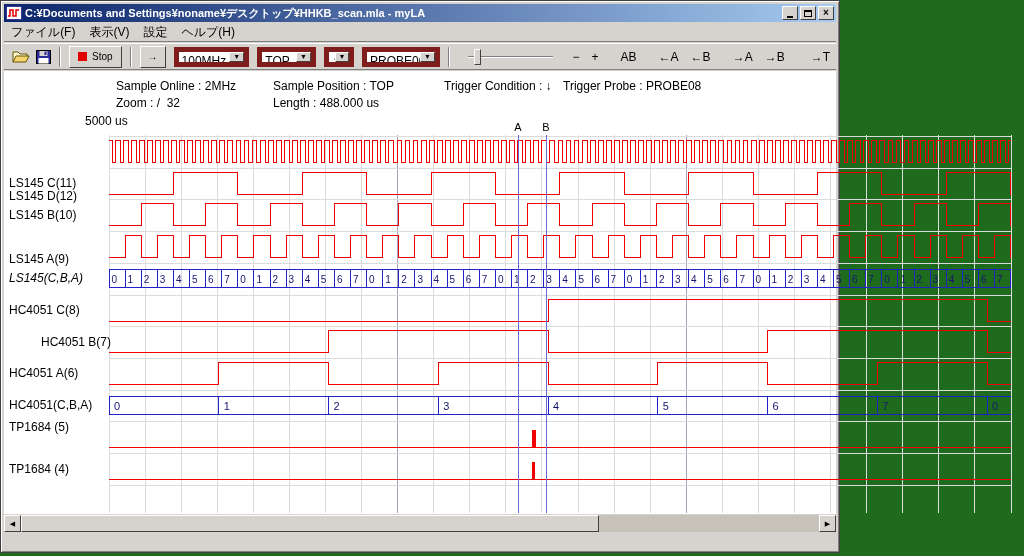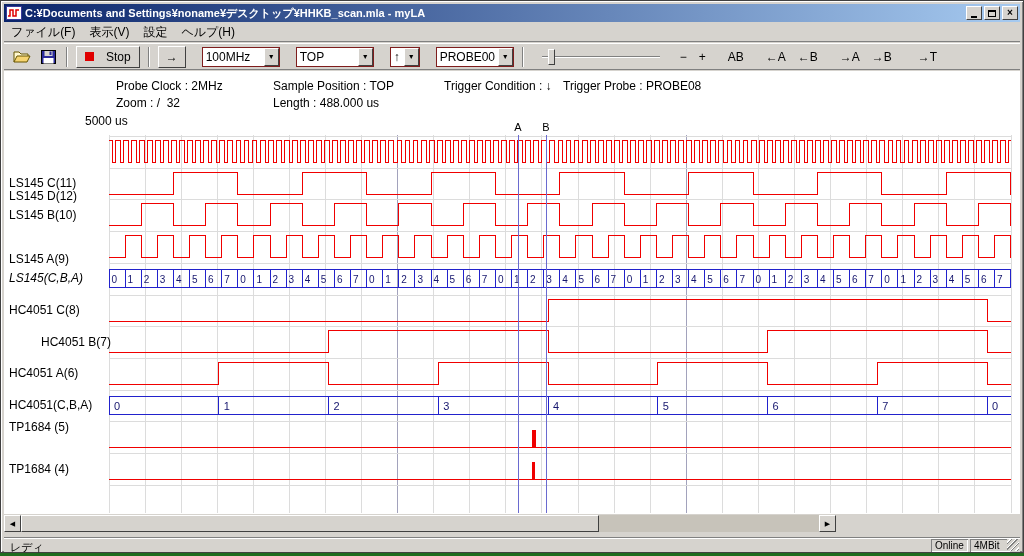--- a/index.html
+++ b/index.html
@@ -1,18 +1,18 @@
 <!DOCTYPE html>
 <html><head>
 <meta charset="utf-8">
 <style>
   *{margin:0;padding:0;box-sizing:border-box}
   html,body{width:1024px;height:556px;overflow:hidden}
   body{background:#1e6b1e;font-family:"Liberation Sans",sans-serif;-webkit-font-smoothing:none}
-  .win{position:relative;width:1024px;height:553px;background:#d6d3ce;
+  .win{position:relative;width:840px;height:553px;background:#d6d3ce;
        border:1px solid #404040;box-shadow:inset 1px 1px 0 #fff, inset -1px -1px 0 #808080}
   
   .titlebar{position:absolute;left:3px;top:3px;right:3px;height:18px;
     background:linear-gradient(to right,#0a246a,#a6caf0);display:flex;align-items:center;padding:0 2px;z-index:6}
   .appicon{width:16px;height:14px;margin-right:3px;display:inline-flex}
   .title-text{color:#fff;font-size:11px;font-weight:bold;white-space:nowrap;overflow:hidden;flex:1}
   .titlebtns{display:flex;gap:2px;margin-left:4px}
   .titlebtn{width:16px;height:14px;background:#d6d3ce;border:1px solid;border-color:#fff #404040 #404040 #fff;
     display:flex;align-items:center;justify-content:center;font-size:10px;line-height:10px;font-weight:bold;color:#000}
   .glyph-min{display:block;width:6px;height:2px;background:#000;margin-top:7px}
@@ -21,24 +21,24 @@
   .menubar{position:absolute;left:3px;top:22px;right:3px;height:19px;display:flex;align-items:center;
     border-bottom:1px solid #808080;z-index:6;background:#d6d3ce}
   .menuitem{font-size:12px;padding:2px 7px;color:#000}
   
   .toolbar{position:absolute;left:3px;top:42px;right:3px;height:27px;display:flex;align-items:center;
     border-top:1px solid #fff;border-bottom:1px solid #808080;padding-left:8px;background:#d6d3ce;z-index:6}
   .tico{display:inline-flex;width:20px;height:16px;align-items:center;justify-content:center}
   .tico+.tico{margin-left:6px}
   .tsep{width:2px;height:20px;border-left:1px solid #808080;border-right:1px solid #fff;margin:0 8px}
   .tbtn{background:#d6d3ce;border:1px solid;border-color:#fff #404040 #404040 #fff;
-    font-family:inherit;font-size:12px;color:#000;height:22px;display:inline-flex;align-items:center;gap:12px;padding:0 8px}
+    font-family:inherit;font-size:10px;color:#000;height:22px;display:inline-flex;align-items:center;gap:5px;padding:0 8px}
   .tbtn.run{padding:0 7px;font-weight:bold}
   .stopsq{width:9px;height:9px;background:#e00000;display:inline-block}
-  .combo{display:inline-flex;width:78px;height:20px;background:#fff;border:1px solid #7f1d1d;margin-left:16px}
+  .combo{display:inline-flex;width:78px;height:20px;background:#fff;border:5px solid #7f1d1d;margin-left:8px}
   .combo.small{width:30px}
   .combo-text{flex:1;font-size:12px;padding:2px 3px;white-space:nowrap;overflow:hidden;color:#000}
   .combo-btn{width:15px;background:#d6d3ce;border:1px solid;border-color:#fff #404040 #404040 #fff;
     display:flex;align-items:center;justify-content:center}
   .combo-btn::after{content:"▼";font-size:7px;color:#000}
   .slider{position:relative;width:118px;height:20px;display:inline-block;margin-left:10px}
   .slider-track{position:absolute;left:0;right:0;top:9px;height:2px;border-top:1px solid #808080;border-bottom:1px solid #fff}
   .slider-thumb{position:absolute;left:6px;top:2px;width:7px;height:16px;background:#d6d3ce;
     border:1px solid;border-color:#fff #404040 #404040 #fff}
   .fbtn{background:transparent;border:1px solid transparent;font-family:inherit;font-size:12px;color:#000;padding:2px 5px}
@@ -344,21 +344,21 @@
       <text x="991" y="409.1" fill="#16166e" font-size="11">0</text>
       <path d="M 108 446.8 H 1010" fill="none" stroke="#f00000" stroke-width="1"></path>
       <rect x="531" y="428.8" width="3.5" height="18" fill="#f00000"></rect>
       <path d="M 108 478.5 H 1010" fill="none" stroke="#f00000" stroke-width="1"></path>
       <rect x="531" y="460.5" width="3" height="18" fill="#f00000"></rect>
       <line x1="517" y1="134" x2="517" y2="512" stroke="#6a6ad0" stroke-width="1"></line>
       <line x1="545" y1="134" x2="545" y2="512" stroke="#6a6ad0" stroke-width="1"></line>
     </svg>
 
   <div class="overlay">
-    <div class="ilabel" style="left:115px;top:78px">Probe Clock : 2MHz</div>
+    <div class="ilabel" style="left:115px;top:78px">Sample Online : 2MHz</div>
     <div class="ilabel" style="left:272px;top:78px">Sample Position : TOP</div>
     <div class="ilabel" style="left:443px;top:78px">Trigger Condition : ↓</div>
     <div class="ilabel" style="left:562px;top:78px">Trigger Probe : PROBE08</div>
     <div class="ilabel" style="left:115px;top:95px">Zoom : /  32</div>
     <div class="ilabel" style="left:272px;top:95px">Length : 488.000 us</div>
     <div class="ilabel" style="left:84px;top:113px">5000 us</div>
     <div id="channel-labels">
         <div class="chlabel" style="top: 143.5px; margin-top: 44px;">LS145 D(12)</div>
         <div class="chlabel" style="top: 175.2px;">LS145 C(11)</div>
         <div class="chlabel" style="top: 206.9px;">LS145 B(10)</div>
@@ -376,20 +376,14 @@
         <div class="mklabel" style="left: 539px; top: 120px;">B</div>
       </div>
   </div>
 
   <div class="hscroll">
     <span class="sbtn left"></span>
     <span class="sthumb"></span>
     <span class="sbtn right"></span>
   </div>
 
-  <div class="statusbar">
-    <span class="status-ready">レディ</span>
-    <span class="spanel online">Online</span>
-    <span class="spanel mem">4MBit</span>
-    <span class="grip"></span>
-  </div>
 
 </div>
 
 </body></html>

